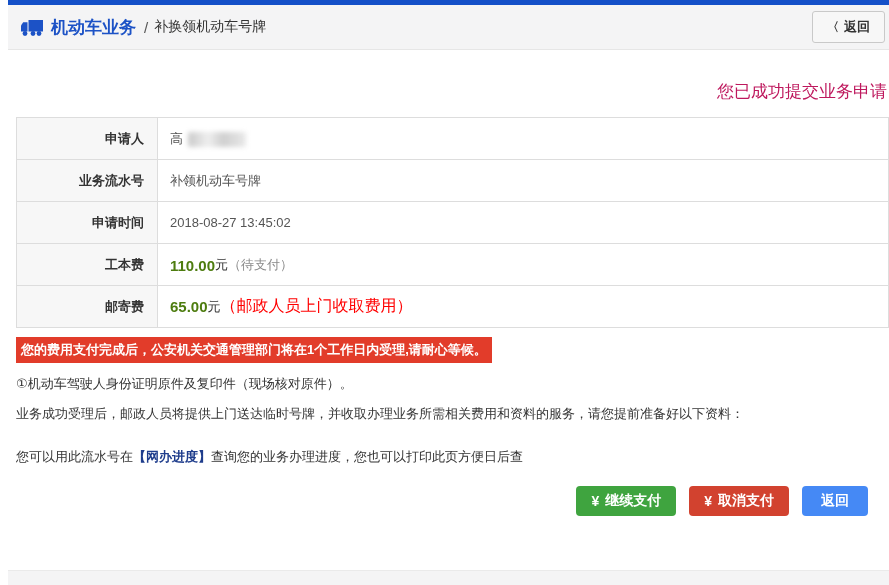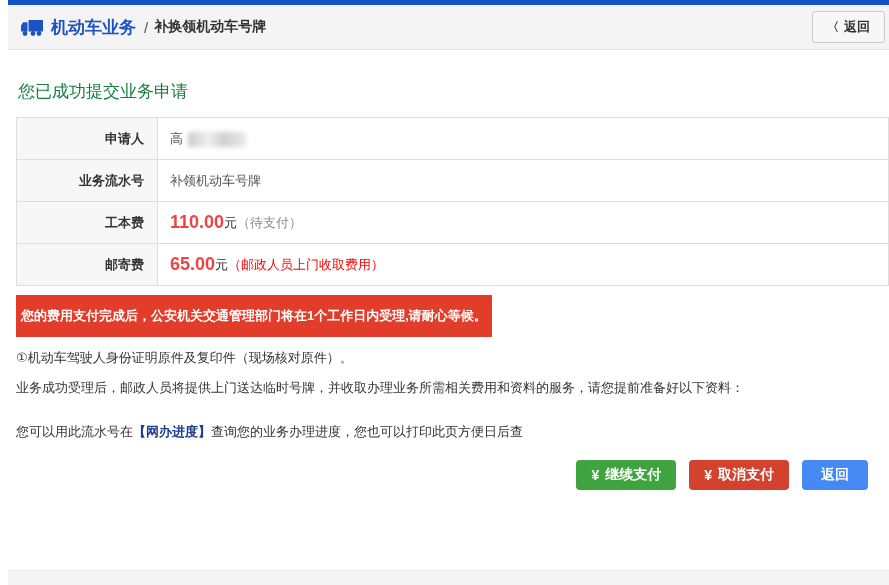--- a/index.html
+++ b/index.html
@@ -7,46 +7,46 @@
   body { font-family:"Liberation Sans","DejaVu Sans",sans-serif; }
   .page { position:relative; width:889px; height:585px; background:#fff; overflow:hidden;margin-left:8px; }
 
   .top-accent { height:5px; width:100%; background:#1450c8; }
 
   .header { height:45px; background:#f4f4f5; border-bottom:1px solid #e6e6e6;
             display:flex; align-items:center; padding:0 12px; }
   .truck { width:24px; height:19px; margin-right:7px; flex:0 0 auto; }
   .brand { color:#1c52c6; font-size:17px; font-weight:bold; }
   .crumb-sep { color:#555; font-size:15px; margin:0 6px 0 8px; }
-  .crumb { color:#333; font-size:14px; font-weight:bold; }
+  .crumb { color:#333; font-size:14px; font-weight:normal; }
   .back-btn { margin-left:auto; background:#f7f7f7; border:1px solid #c9c9c9; border-radius:3px;
               padding:6px 14px; font-size:13px; color:#333; cursor:pointer; display:flex;
               align-items:center; gap:5px; font-weight:bold; }
   .back-btn .chev { font-size:12px; color:#333; }
 
   .content { padding:0 8px; }
-  .success-title { margin:30px 2px 14px 2px; font-size:17px; color:#15803d; font-weight:normal; }
+  .success-title { margin:30px 2px 14px 2px; font-size:17px; color:#be185d; font-weight:normal;text-align:right; }
 
   table.info { border-collapse:collapse; width:873px; }
   table.info td { border:1px solid #ddd; height:42px; font-size:13px;padding-left:12px; }
   td.lbl { width:141px; background:#f7f7f7; text-align:right; padding-right:13px;
            color:#333; font-weight:bold; }
   td.val { padding-left:13px; color:#555; background:#fff; }
   .blur-chip { display:inline-block; width:58px; height:15px; margin-left:1px; border-radius:2px;
                background:linear-gradient(90deg,#c9c9c9,#efefef 35%,#cfcfcf 60%,#e9e9e9);
                filter:blur(2.5px); vertical-align:middle; }
-  .amount { color:#ef4444; font-size:18px; font-weight:bold; vertical-align:middle; }
+  .amount { color:#4d7c0f; font-size:15px; font-weight:bold; vertical-align:middle; }
   .unit { color:#333; font-size:13px; vertical-align:middle; }
   .note-gray { color:#8a8a8a; font-size:13px; vertical-align:middle; }
-  .note-red { color:#ff0000; font-size:13px; vertical-align:middle; }
+  .note-red { color:#ff0000; font-size:16px; vertical-align:middle; }
 
   .banner { display:inline-block; margin:9px 0 6px 0; background:#e23c2a; color:#fff;
-            font-weight:bold; font-size:13px; padding:12px 5px; }
+            font-weight:bold; font-size:13px; padding:4px 5px; }
   .para { font-size:13px; color:#333; line-height:30px; }
-  .para-progress { margin-top:14px; }
+  .para-progress { margin-top:14px;font-family:Liberation Mono, monospace; }
   .progress-link { color:#1f3d8c; font-weight:bold; cursor:pointer; }
 
   .btn-row { display:flex; justify-content:flex-end; align-items:center; gap:13px;
              margin-top:13px; padding-right:21px; }
   .btn { border:none; border-radius:4px; height:30px; padding:0 15px; color:#fff;
          font-size:14px; font-weight:bold; cursor:pointer; display:flex; align-items:center;
          gap:6px; font-family:inherit; }
   .btn .yen { font-size:14px; font-weight:bold; }
   .btn-continue { background:#3fa43f; }
   .btn-cancel { background:#d2422f; }
@@ -90,20 +90,24 @@
           <td class="val">
             <span>高</span>
             <span class="blur-chip"></span>
           </td>
         </tr>
         <tr>
           <td class="lbl">业务流水号</td>
           <td class="val">补领机动车号牌</td>
         </tr>
         <tr>
+          <td class="lbl">申请时间</td>
+          <td class="val">2018-08-27 13:45:02</td>
+        </tr>
+        <tr>
           <td class="lbl">工本费</td>
           <td class="val">
             <span class="amount">110.00</span><span class="unit">元</span><span class="note-gray">（待支付）</span>
           </td>
         </tr>
         <tr>
           <td class="lbl">邮寄费</td>
           <td class="val">
             <span class="amount">65.00</span><span class="unit">元</span><span class="note-red">（邮政人员上门收取费用）</span>
           </td>

